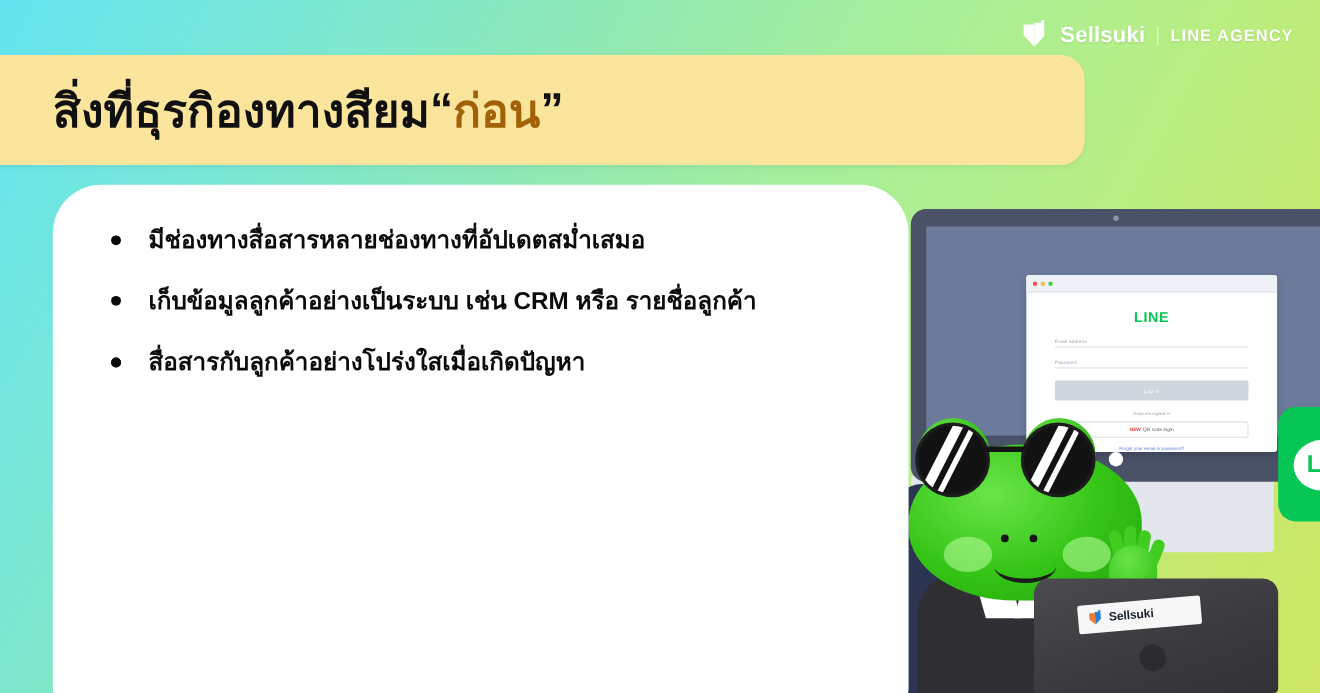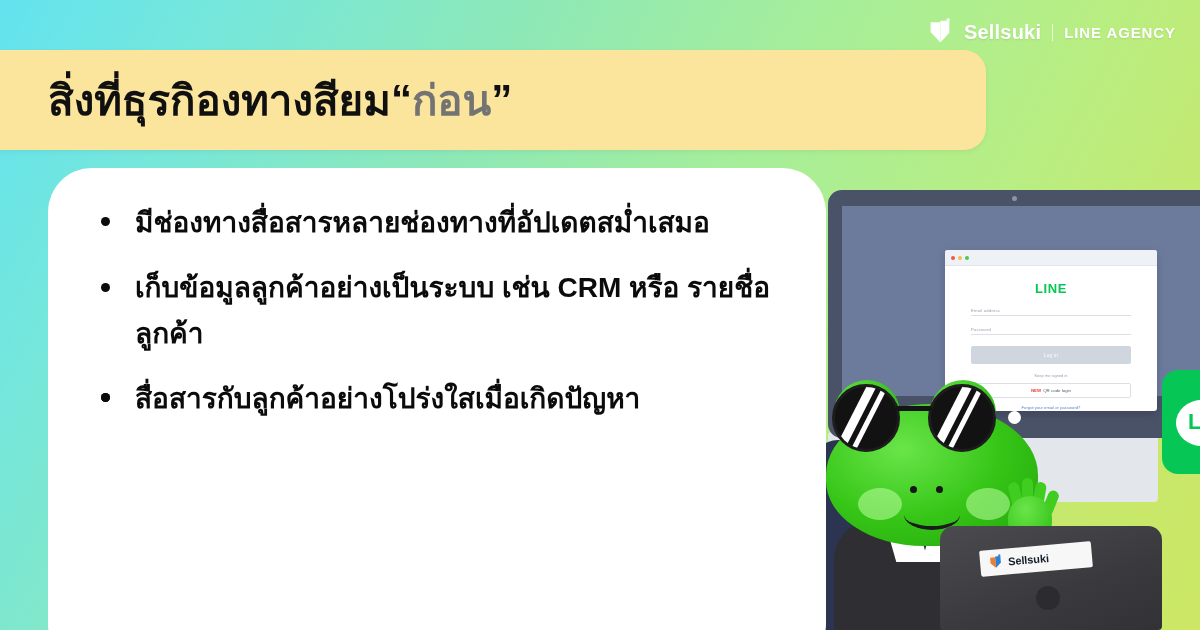--- a/index.html
+++ b/index.html
@@ -31,34 +31,34 @@
   .title-banner{
     position:absolute;left:-30px;top:50px;width:1016px;height:100px;
     background:#FBE49C;border-radius:22px;z-index:30;
     box-shadow:0 2px 5px rgba(0,0,0,.05);
   }
   .title-text{
     position:absolute;left:0;top:0;width:100%;height:100%;
     display:flex;align-items:center;padding-left:78px;box-sizing:border-box;
     font-size:42px;font-weight:700;color:#101010;white-space:nowrap;letter-spacing:0;
   }
-  .title-hl{color:#737373;}
+  .title-hl{color:#a16207;}
 
   
   .card{
     position:absolute;left:48px;top:168px;width:778px;height:500px;
     background:#ffffff;border-radius:44px;z-index:20;
   }
   .bullets{
     position:absolute;left:35px;top:32px;width:710px;
     margin:0;padding:0;list-style:none;
   }
   .bullets li{
     position:relative;padding-left:52px;
-    font-size:28px;line-height:1.62;color:#0b0b0b;font-weight:600;
+    font-size:22px;line-height:1.62;color:#0b0b0b;font-weight:600;
     margin-bottom:20px;
   }
   .bullets li .dot{
     position:absolute;left:18px;top:.62em;width:9px;height:9px;border-radius:50%;background:#0b0b0b;
   }
 
   
   .art{position:absolute;left:0;top:0;width:1200px;height:630px;z-index:10;}
   .desk{
     position:absolute;left:828px;top:432px;width:330px;height:70px;
@@ -74,21 +74,21 @@
   }
   .monitor-cam{
     position:absolute;left:50%;top:6px;width:5px;height:5px;margin-left:-2px;
     border-radius:50%;background:#8C94A8;
   }
   .monitor-dot{
     position:absolute;left:50%;bottom:14px;width:13px;height:13px;margin-left:-6px;
     border-radius:50%;background:#ffffff;
   }
   .browser{
-    position:absolute;left:103px;top:44px;width:212px;height:161px;
+    position:absolute;left:91px;top:44px;width:228px;height:161px;
     background:#ffffff;border-radius:3px;overflow:hidden;
     box-shadow:0 3px 9px rgba(0,0,0,.15);
   }
   .browser-bar{
     height:15px;background:#EEF1F6;display:flex;align-items:center;gap:3px;padding-left:6px;
     border-bottom:1px solid #E0E4EC;
   }
   .tl{width:4px;height:4px;border-radius:50%;}
   .tl.r{background:#F0564A;}.tl.y{background:#F5BE4F;}.tl.g{background:#4BC85A;}
   .browser-body{padding:10px 26px 0 26px;}

